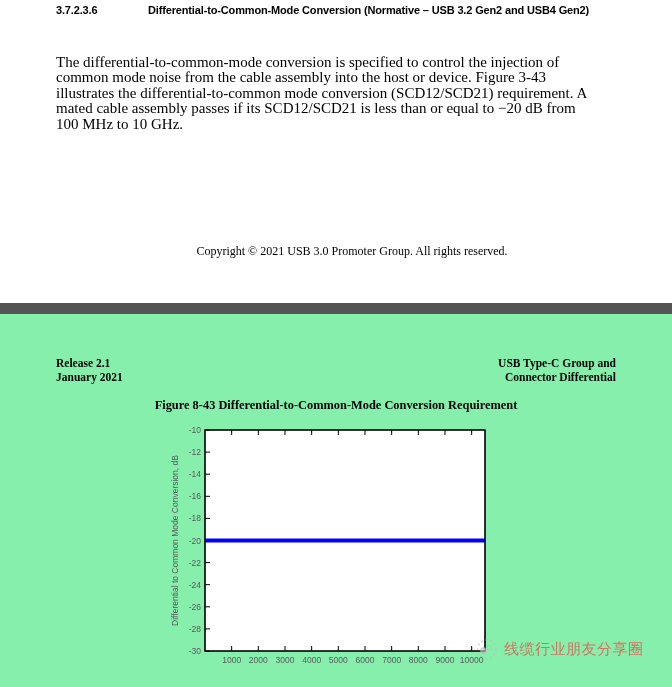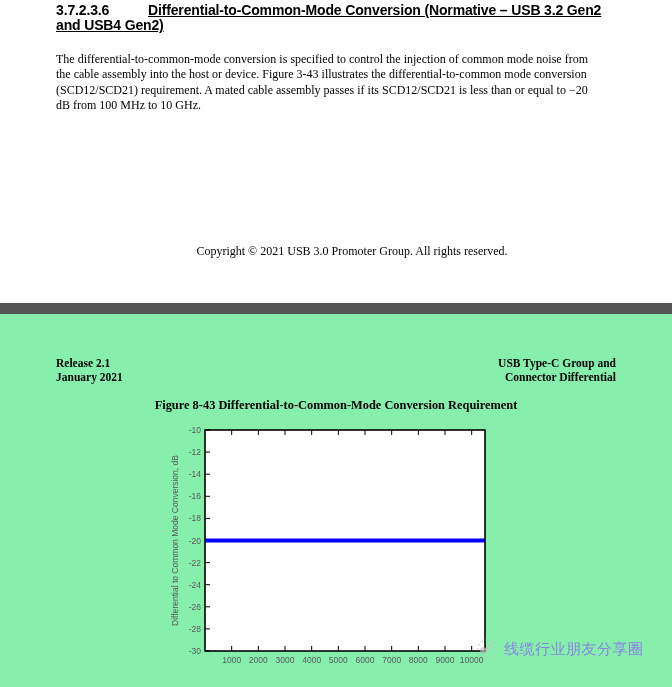--- a/index.html
+++ b/index.html
@@ -26,38 +26,37 @@
     background: #ffffff;
   }
 
   .section-heading {
     position: absolute;
     left: 56px;
     top: 3px;
     width: 556px;
     font-family: "Liberation Sans", "DejaVu Sans", sans-serif;
     font-weight: bold;
-    font-size: 14px;
+    font-size: 11px;
     line-height: 15px;
     letter-spacing: -0.15px;
     color: #000;
-    text-decoration: underline;
   }
   .section-heading .sec-num {
     display: inline-block;
     width: 92px;
   }
 
   .body-para {
     position: absolute;
     left: 56px;
     top: 40px;
     width: 540px;
     font-family: "Liberation Serif", "DejaVu Serif", serif;
-    font-size: 12px;
+    font-size: 15px;
     line-height: 15.4px;
     text-align: left;
     color: #000;
   }
 
   .copyright {
     position: absolute;
     left: 0;
     top: 244px;
     width: 672px;
@@ -151,21 +150,21 @@
   }
   .wm-logo {
     width: 22px;
     height: 22px;
     flex: 0 0 22px;
     position: relative;
   }
   .wm-text {
     font-family: "DejaVu Sans", "Liberation Sans", sans-serif;
     font-size: 15px;
-    color: #8b5cf6;
+    color: #ef4444;
     white-space: nowrap;
     letter-spacing: 0.5px;
   }
 </style>
 </head>
 <body>
 
 <div class="page-top">
 
   <div class="section-heading">

